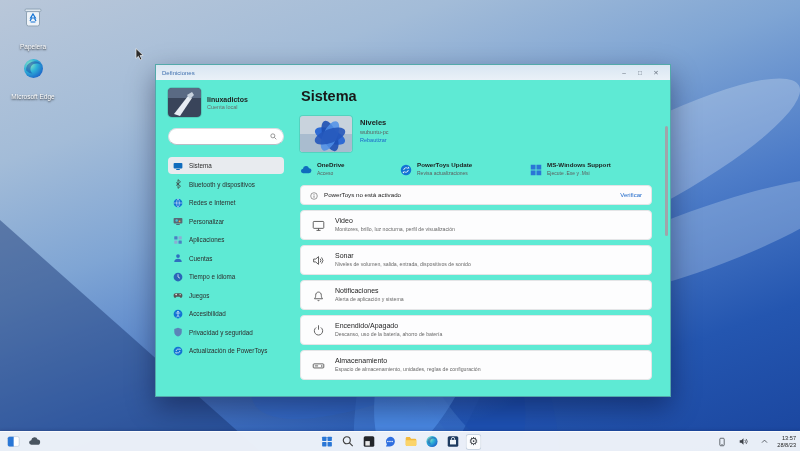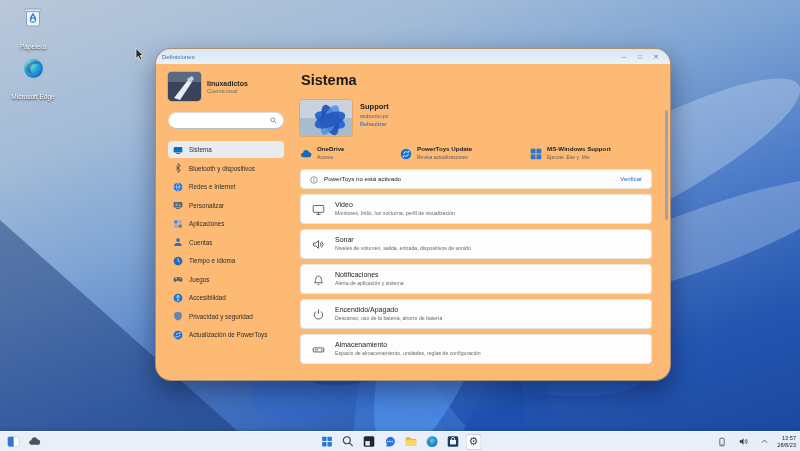--- a/index.html
+++ b/index.html
@@ -18,22 +18,22 @@
   .dicon{position:absolute;width:50px;text-align:center;cursor:default;}
   .dicon .glyph{display:block;margin:0 auto 2px;}
   .dicon .dlabel{
     color:#fff;font-size:6.5px;line-height:1.15;
     text-shadow:0 1px 2px rgba(0,0,0,.85);
   }
   
   .cursor{position:absolute;left:135px;top:47px;z-index:60;pointer-events:none;}
   
   .win{
-    position:absolute;left:155px;top:48px;width:514px;height:331px;
-    background:#fdba74;border-radius:16px;overflow:hidden;
+    position:absolute;left:155px;top:64px;width:514px;height:331px;
+    background:#5eead4;border-radius:0;overflow:hidden;
     border:1px solid rgba(70,90,120,.45);
     box-shadow:0 10px 26px rgba(0,0,30,.4);
     z-index:10;
   }
   .titlebar{
     height:15px;display:flex;align-items:center;
     background:linear-gradient(#d9e6f2,#eaf1f8);
     padding:0 6px;
   }
   .titlebar .wtitle{font-size:6px;color:#3f6fae;}
@@ -335,21 +335,21 @@
           <svg width="52" height="36" viewBox="0 0 52 36">
             <rect width="52" height="36" fill="#c9d3dd"></rect>
             <rect y="18" width="52" height="18" fill="#a9bccf"></rect>
             <ellipse cx="30" cy="20" rx="16" ry="7" fill="#2e6bd4" transform="rotate(22 30 20)"></ellipse>
             <ellipse cx="30" cy="20" rx="16" ry="7" fill="#1d50b2" transform="rotate(70 30 20)" opacity=".9"></ellipse>
             <ellipse cx="30" cy="20" rx="16" ry="7" fill="#4f8fe8" transform="rotate(115 30 20)" opacity=".85"></ellipse>
             <ellipse cx="30" cy="20" rx="16" ry="7" fill="#2457ba" transform="rotate(160 30 20)" opacity=".9"></ellipse>
           </svg>
         </span>
         <span>
-          <div class="devname">Support</div>
+          <div class="devname">Niveles</div>
           <div class="devhost">wubuntu-pc</div>
           <div class="devlink">Rebautizar</div>
         </span>
       </div>
 
       <div class="qlrow">
         <div class="qlink ql1">
           <span class="qicon">
             <svg width="12" height="12" viewBox="0 0 16 16">
                 <path d="M4.3 12.2a2.9 2.9 0 0 1-.3-5.8 4.1 4.1 0 0 1 8-.9 3.3 3.3 0 0 1-.2 6.7z" fill="#0f6cbd"></path>

